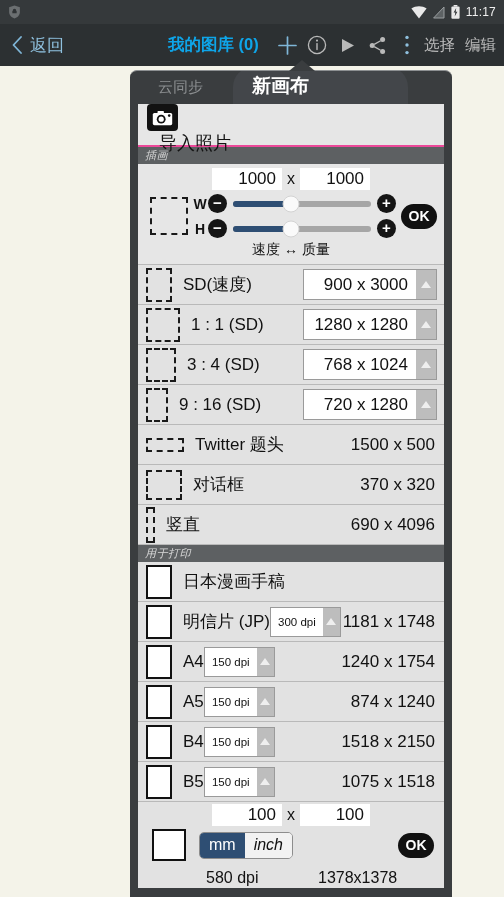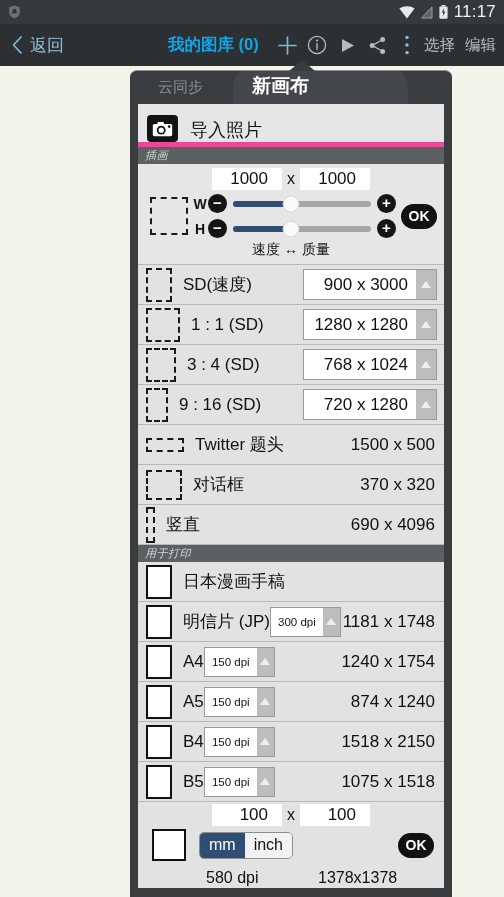--- a/index.html
+++ b/index.html
@@ -12,21 +12,21 @@
   body { position: relative; }
 
   
   .statusbar {
     position: absolute; top: 0; left: 0; width: 504px; height: 24px;
     background: #35393b; color: #e8e8e8;
     display: flex; align-items: center; padding: 0 8px;
   }
   .sb-left { display: flex; align-items: center; gap: 6px; }
   .sb-right { margin-left: auto; display: flex; align-items: center; gap: 6px; }
-  .sb-time { font-size: 17px; letter-spacing: .2px; color: #f0f0f0; }
+  .sb-time { font-size: 12px; letter-spacing: .2px; color: #f0f0f0; }
   .shield { width: 13px; height: 14px; display: block; }
 
   
   .appbar {
     position: absolute; top: 24px; left: 0; width: 504px; height: 42px;
     background: #2c3032;
     display: flex; align-items: center;
   }
   .back-btn {
     display: flex; align-items: center; gap: 7px;
@@ -74,22 +74,22 @@
   .tab-active-bg {
     position: absolute; left: 103px; top: -4px; width: 175px; height: 38px;
     background: #43464a; border-radius: 20px 20px 0 0;
   }
 
   .panel { position: absolute; left: 8px; top: 33px; width: 306px; }
 
   
   .row-import {
     height: 43px; background: #e6e6e6;
-    display: flex; align-items: flex-end; padding-left: 9px;
-    border-bottom: 5px solid #ec4899; cursor: pointer;
+    display: flex; align-items: flex-start; padding-left: 9px;
+    border-bottom: 2px solid #ec4899; cursor: pointer; flex-direction: column;
   }
   .cam-icon {
     width: 31px; height: 27px; background: #121212; border-radius: 4px;
     display: flex; align-items: center; justify-content: center; flex: none;
   }
   .row-import-label { font-size: 18px; color: #131313; margin-left: 12px; }
 
   
   .sec-head {
     height: 17px; background: #5d6062; color: #d8d8d8;
@@ -97,21 +97,21 @@
     letter-spacing: .5px;
     font-style: italic;
   }
 
   
   .wh-block { background: #e6e6e6; padding: 4px 0 5px 0; border-bottom: 1px solid #b9b9b9; }
   .wh-nums { display: flex; justify-content: center; align-items: center; gap: 0; }
   .num-field {
     background: #ffffff; width: 70px; height: 22px; font-size: 17px;
     color: #111; display: flex; align-items: center; justify-content: flex-end;
-    padding-right: 14px; cursor: text;
+    padding-right: 6px; cursor: text;
   }
   .num-x { font-size: 16px; color: #111; padding: 0 5px; }
   .wh-rows { display: flex; align-items: center; margin-top: 3px; }
   .aspect-box {
     width: 38px; height: 38px; margin-left: 12px; margin-right: 4px;
     border: 2px dashed #1a1a1a; flex: none;
   }
   .sliders { flex: 1; }
   .sl-row { display: flex; align-items: center; height: 21px; }
   .sl-label { width: 16px; font-size: 14px; font-weight: bold; color: #111; text-align: center; }
@@ -173,21 +173,21 @@
   .custom-block { background: #e2e2e2; padding-top: 2px; position: relative; height: 66px; }
   .cb-nums { display: flex; justify-content: center; align-items: center; }
   .cb-row { display: flex; align-items: center; margin-top: 3px; }
   .cb-thumb { width: 34px; height: 32px; border: 2px solid #111; background: #fff; margin-left: 14px; flex: none; }
   .unit-toggle {
     display: flex; margin-left: 13px; border: 1px solid #8d8d8d; border-radius: 5px;
     overflow: hidden; height: 27px; flex: none; cursor: pointer; justify-content: space-between;
   }
   .unit-seg { display: flex; align-items: center; justify-content: center; font-size: 16px; padding: 0 9px; }
   .unit-on { background: #2e4e73; color: #fff; }
-  .unit-off { background: #f2f2f2; color: #111; }
+  .unit-off { background: #f2f2f2; color: #111; font-style: italic; }
   .cb-ok {
     margin-left: auto; margin-right: 10px; width: 36px; height: 25px; border-radius: 13px;
     background: #111; color: #fff; font-size: 14px; font-weight: bold;
     display: flex; align-items: center; justify-content: center; flex: none; cursor: pointer;
   }
   .cb-tail {
     position: absolute; left: 0; bottom: -20px; width: 306px; height: 20px;
     background: #e2e2e2; display: flex; align-items: center; font-size: 16px; color: #111;
     overflow: hidden;
   }

